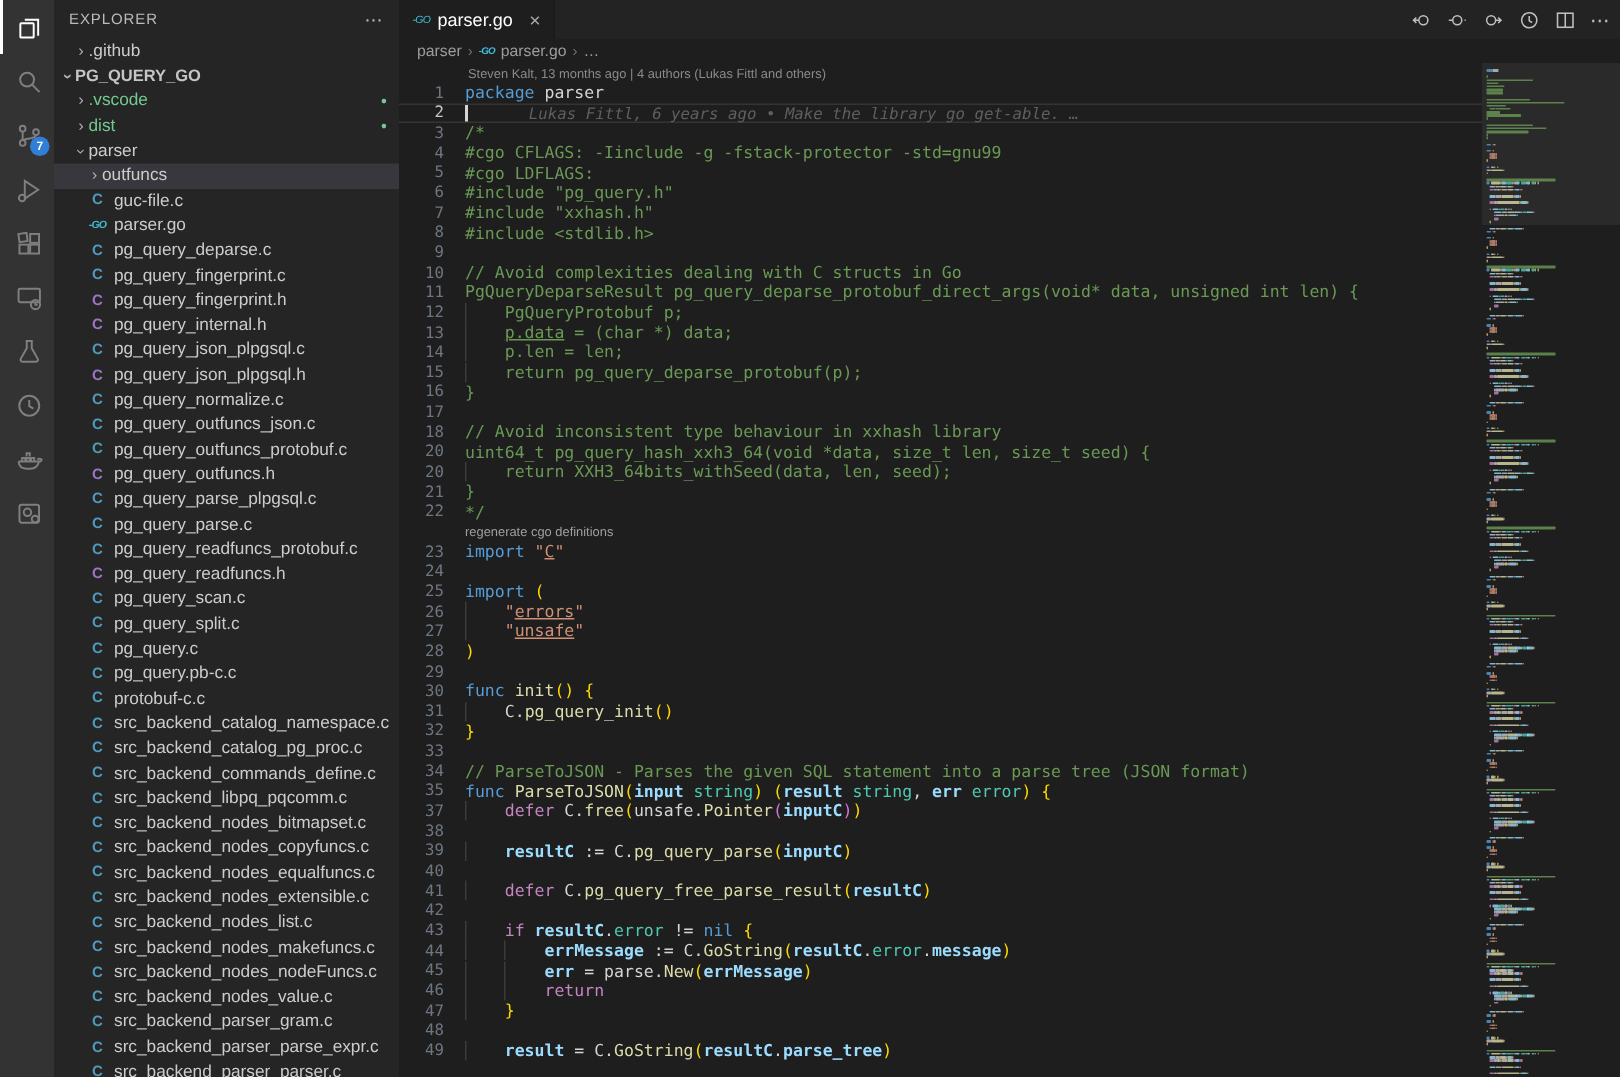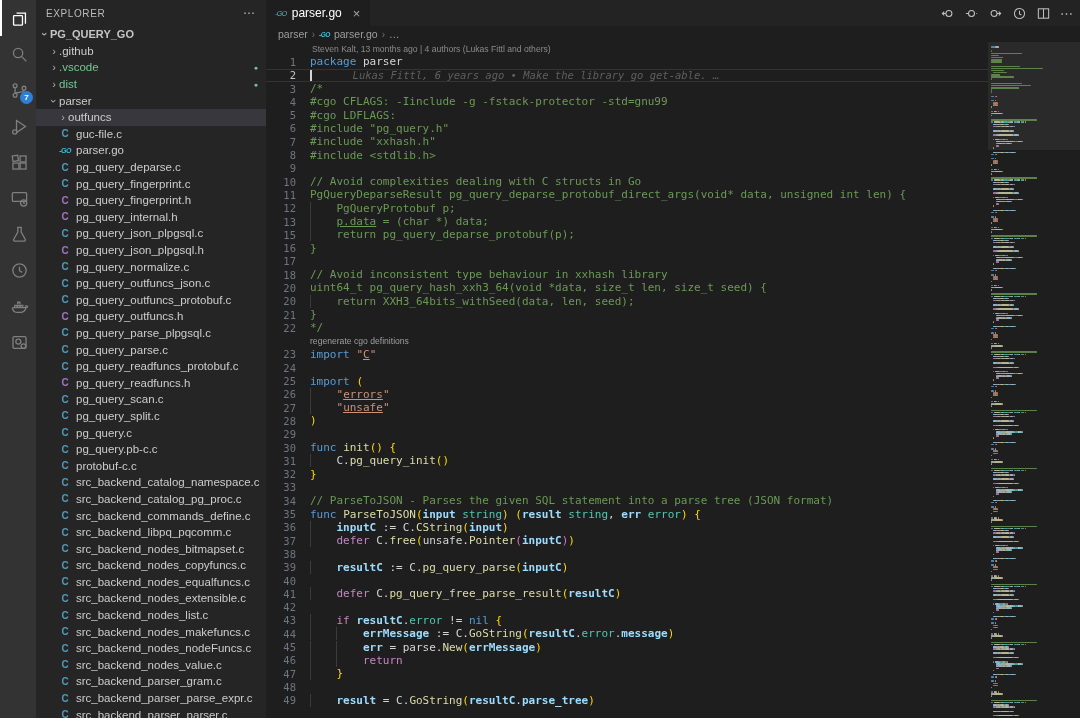--- a/index.html
+++ b/index.html
@@ -147,27 +147,27 @@
         </svg>
       </div>
     </div>
 
   <div class="sidebar">
     <div class="sidebar-header">
       <span class="sidebar-title">EXPLORER</span>
       <span class="sidebar-more">⋯</span>
     </div>
     <div class="tree" id="tree">
+        <div class="tree-item" style="padding-left: 13px;">
+          <span class="twisty collapsed"></span>
+          <span class="tree-label">.github</span>
+        </div>
         <div class="tree-item root-item" style="padding-left: 4px;">
           <span class="twisty expanded"></span>
           <span class="tree-label">PG_QUERY_GO</span>
-        </div>
-        <div class="tree-item" style="padding-left: 13px;">
-          <span class="twisty collapsed"></span>
-          <span class="tree-label">.github</span>
         </div>
         <div class="tree-item" style="padding-left: 13px;">
           <span class="twisty collapsed"></span>
           <span class="tree-label git-green">.vscode</span>
           <span class="git-dot">●</span>
         </div>
         <div class="tree-item" style="padding-left: 13px;">
           <span class="twisty collapsed"></span>
           <span class="tree-label git-green">dist</span>
           <span class="git-dot">●</span>
@@ -427,20 +427,24 @@
           </div>
           <div class="code-row">
             <span class="gutter">12</span>
             <span class="line-text"><span class="cmt">    PgQueryProtobuf p;</span><span class="indent-guide" style="left: 0px;"></span></span>
           </div>
           <div class="code-row">
             <span class="gutter">13</span>
             <span class="line-text"><span class="cmt">    </span><span class="cmt und">p.data</span><span class="cmt"> = (char *) data;</span><span class="indent-guide" style="left: 0px;"></span></span>
           </div>
           <div class="code-row">
+            <span class="gutter">14</span>
+            <span class="line-text"><span class="cmt">    p.len = len;</span><span class="indent-guide" style="left: 0px;"></span></span>
+          </div>
+          <div class="code-row">
             <span class="gutter">15</span>
             <span class="line-text"><span class="cmt">    return pg_query_deparse_protobuf(p);</span><span class="indent-guide" style="left: 0px;"></span></span>
           </div>
           <div class="code-row">
             <span class="gutter">16</span>
             <span class="line-text"><span class="cmt">}</span></span>
           </div>
           <div class="code-row">
             <span class="gutter">17</span>
             <span class="line-text"></span>
@@ -512,24 +516,20 @@
             <span class="gutter">33</span>
             <span class="line-text"></span>
           </div>
           <div class="code-row">
             <span class="gutter">34</span>
             <span class="line-text"><span class="cmt">// ParseToJSON - Parses the given SQL statement into a parse tree (JSON format)</span></span>
           </div>
           <div class="code-row">
             <span class="gutter">35</span>
             <span class="line-text"><span class="kw">func</span><span class="pl"> </span><span class="fn">ParseToJSON</span><span class="b1">(</span><span class="va">input</span><span class="pl"> </span><span class="ty">string</span><span class="b1">)</span><span class="pl"> </span><span class="b1">(</span><span class="va">result</span><span class="pl"> </span><span class="ty">string</span><span class="pl">, </span><span class="va">err</span><span class="pl"> </span><span class="ty">error</span><span class="b1">)</span><span class="pl"> </span><span class="b1">{</span></span>
-          </div>
-          <div class="code-row">
-            <span class="gutter">36</span>
-            <span class="line-text"><span class="pl">    </span><span class="va">inputC</span><span class="pl"> := C.</span><span class="fn">CString</span><span class="b1">(</span><span class="va">input</span><span class="b1">)</span><span class="indent-guide" style="left: 0px;"></span></span>
           </div>
           <div class="code-row">
             <span class="gutter">37</span>
             <span class="line-text"><span class="pl">    </span><span class="ctl">defer</span><span class="pl"> C.</span><span class="fn">free</span><span class="b1">(</span><span class="pl">unsafe.</span><span class="fn">Pointer</span><span class="b2">(</span><span class="va">inputC</span><span class="b2">)</span><span class="b1">)</span><span class="indent-guide" style="left: 0px;"></span></span>
           </div>
           <div class="code-row">
             <span class="gutter">38</span>
             <span class="line-text"></span>
           </div>
           <div class="code-row">

